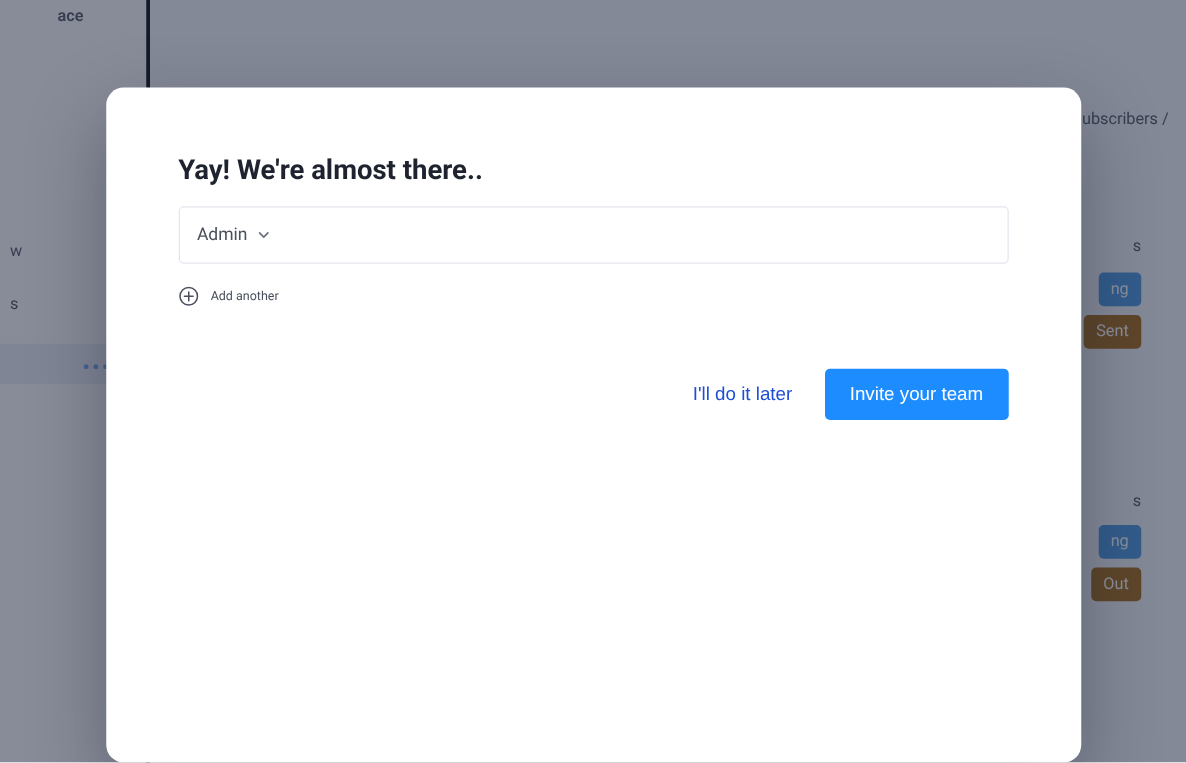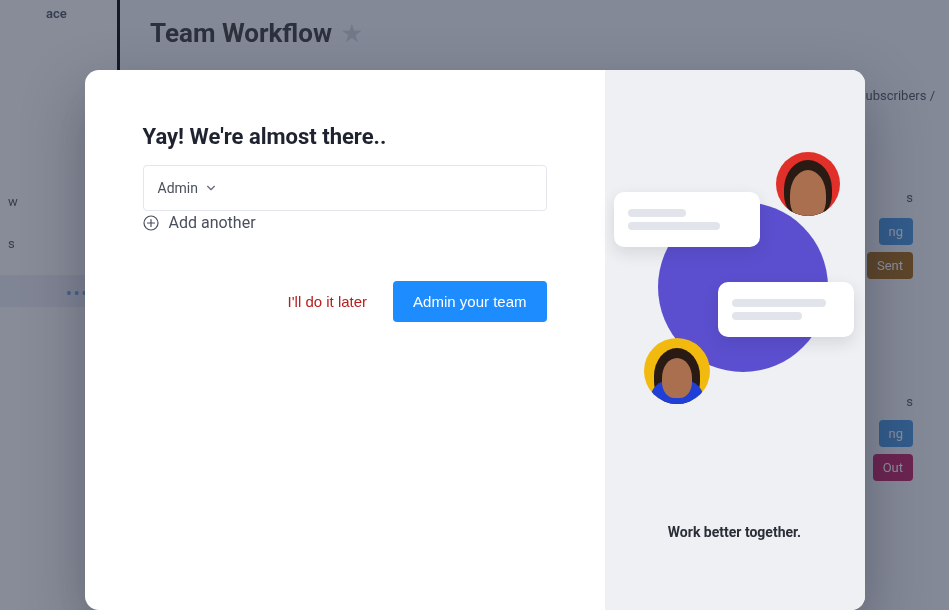--- a/index.html
+++ b/index.html
@@ -130,41 +130,41 @@
     }
     .chevron {
       width: 10px;
       height: 10px;
     }
 
     .add-another {
       display: inline-flex;
       align-items: center;
       gap: 10px;
-      margin-top: 2px;
-      font-size: 16px;
+      margin-top: 18px;
+      font-size: 10px;
       color: #4a4f5d;
       cursor: pointer;
     }
     .plus-circle {
       width: 16px; height: 16px;
     }
 
     .actions {
       margin-top: 46px;
       display: flex;
       align-items: center;
       justify-content: flex-end;
       gap: 26px;
     }
     .btn-later {
       background: none;
       border: none;
       font-size: 15px;
-      color: #b91c1c;
+      color: #1d4ed8;
       cursor: pointer;
     }
     .btn-primary {
       background: #1c8cff;
       border: none;
       color: #fff;
       font-size: 15px;
       padding: 12px 20px;
       border-radius: 4px;
       cursor: pointer;
@@ -271,31 +271,27 @@
 <body>
 
 <div class="bg">
   <div class="bg-sidebar">
     <div style="position:absolute; left:46px; top:6px; font-size:13px; color:#4a4f5d; font-weight:600;">ace</div>
     <div style="position:absolute; left:8px; top:194px; font-size:13px; color:#4a4f5d;">w</div>
     <div style="position:absolute; left:8px; top:236px; font-size:13px; color:#4a4f5d;">s</div>
     <div style="position:absolute; left:0; top:275px; width:100%; height:32px; background:#eaeef7;"></div>
   </div>
   <div class="bg-ellipsis">•••</div>
-  <div class="bg-title">
-    <span>Team Workflow</span>
-    <span class="bg-star">★</span>
-  </div>
   <div style="position:absolute; right:14px; top:88px; font-size:13px; color:#4a4f5d;">ubscribers /</div>
   <div style="position:absolute; right:36px; top:190px; font-size:13px; color:#4a4f5d;">s</div>
   <div class="bg-pill" style="right:36px; top:218px; background:#3e93df;">ng</div>
   <div class="bg-pill" style="right:36px; top:252px; background:#a16207;">Sent</div>
   <div style="position:absolute; right:36px; top:394px; font-size:13px; color:#4a4f5d;">s</div>
   <div class="bg-pill" style="right:36px; top:420px; background:#3e93df;">ng</div>
-  <div class="bg-pill" style="right:36px; top:454px; background:#be185d;">Out</div>
+  <div class="bg-pill" style="right:36px; top:454px; background:#a16207;">Out</div>
 </div>
 
 <div class="overlay">
   <div class="modal">
     <div class="modal-left">
       <h2 class="modal-title">Yay! We're almost there..</h2>
 
       <div class="email-row">
         <div class="role-select">
           <span>Admin</span>
@@ -308,36 +304,18 @@
       <div class="add-another">
         <svg class="plus-circle" viewBox="0 0 16 16">
           <circle cx="8" cy="8" r="7" fill="none" stroke="#4a4f5d" stroke-width="1.2"></circle>
           <path d="M8 4.5 V11.5 M4.5 8 H11.5" stroke="#4a4f5d" stroke-width="1.2" stroke-linecap="round"></path>
         </svg>
         <span>Add another</span>
       </div>
 
       <div class="actions">
         <button class="btn-later">I'll do it later</button>
-        <button class="btn-primary">Admin your team</button>
+        <button class="btn-primary">Invite your team</button>
       </div>
     </div>
 
-    <div class="modal-right">
-      <div class="illus">
-        <div class="big-circle"></div>
-        <div class="avatar1"></div>
-        <div class="chat-box chat1">
-          <div class="chat-line"></div>
-          <div class="chat-line"></div>
-        </div>
-        <div class="chat-box chat2">
-          <div class="chat-line"></div>
-          <div class="chat-line"></div>
-        </div>
-        <div class="avatar2">
-            <div class="shirt"></div>
-          </div>
-      </div>
-      <div class="work-better">Work better together.</div>
-    </div>
   </div>
 </div>
 
 </body></html>

